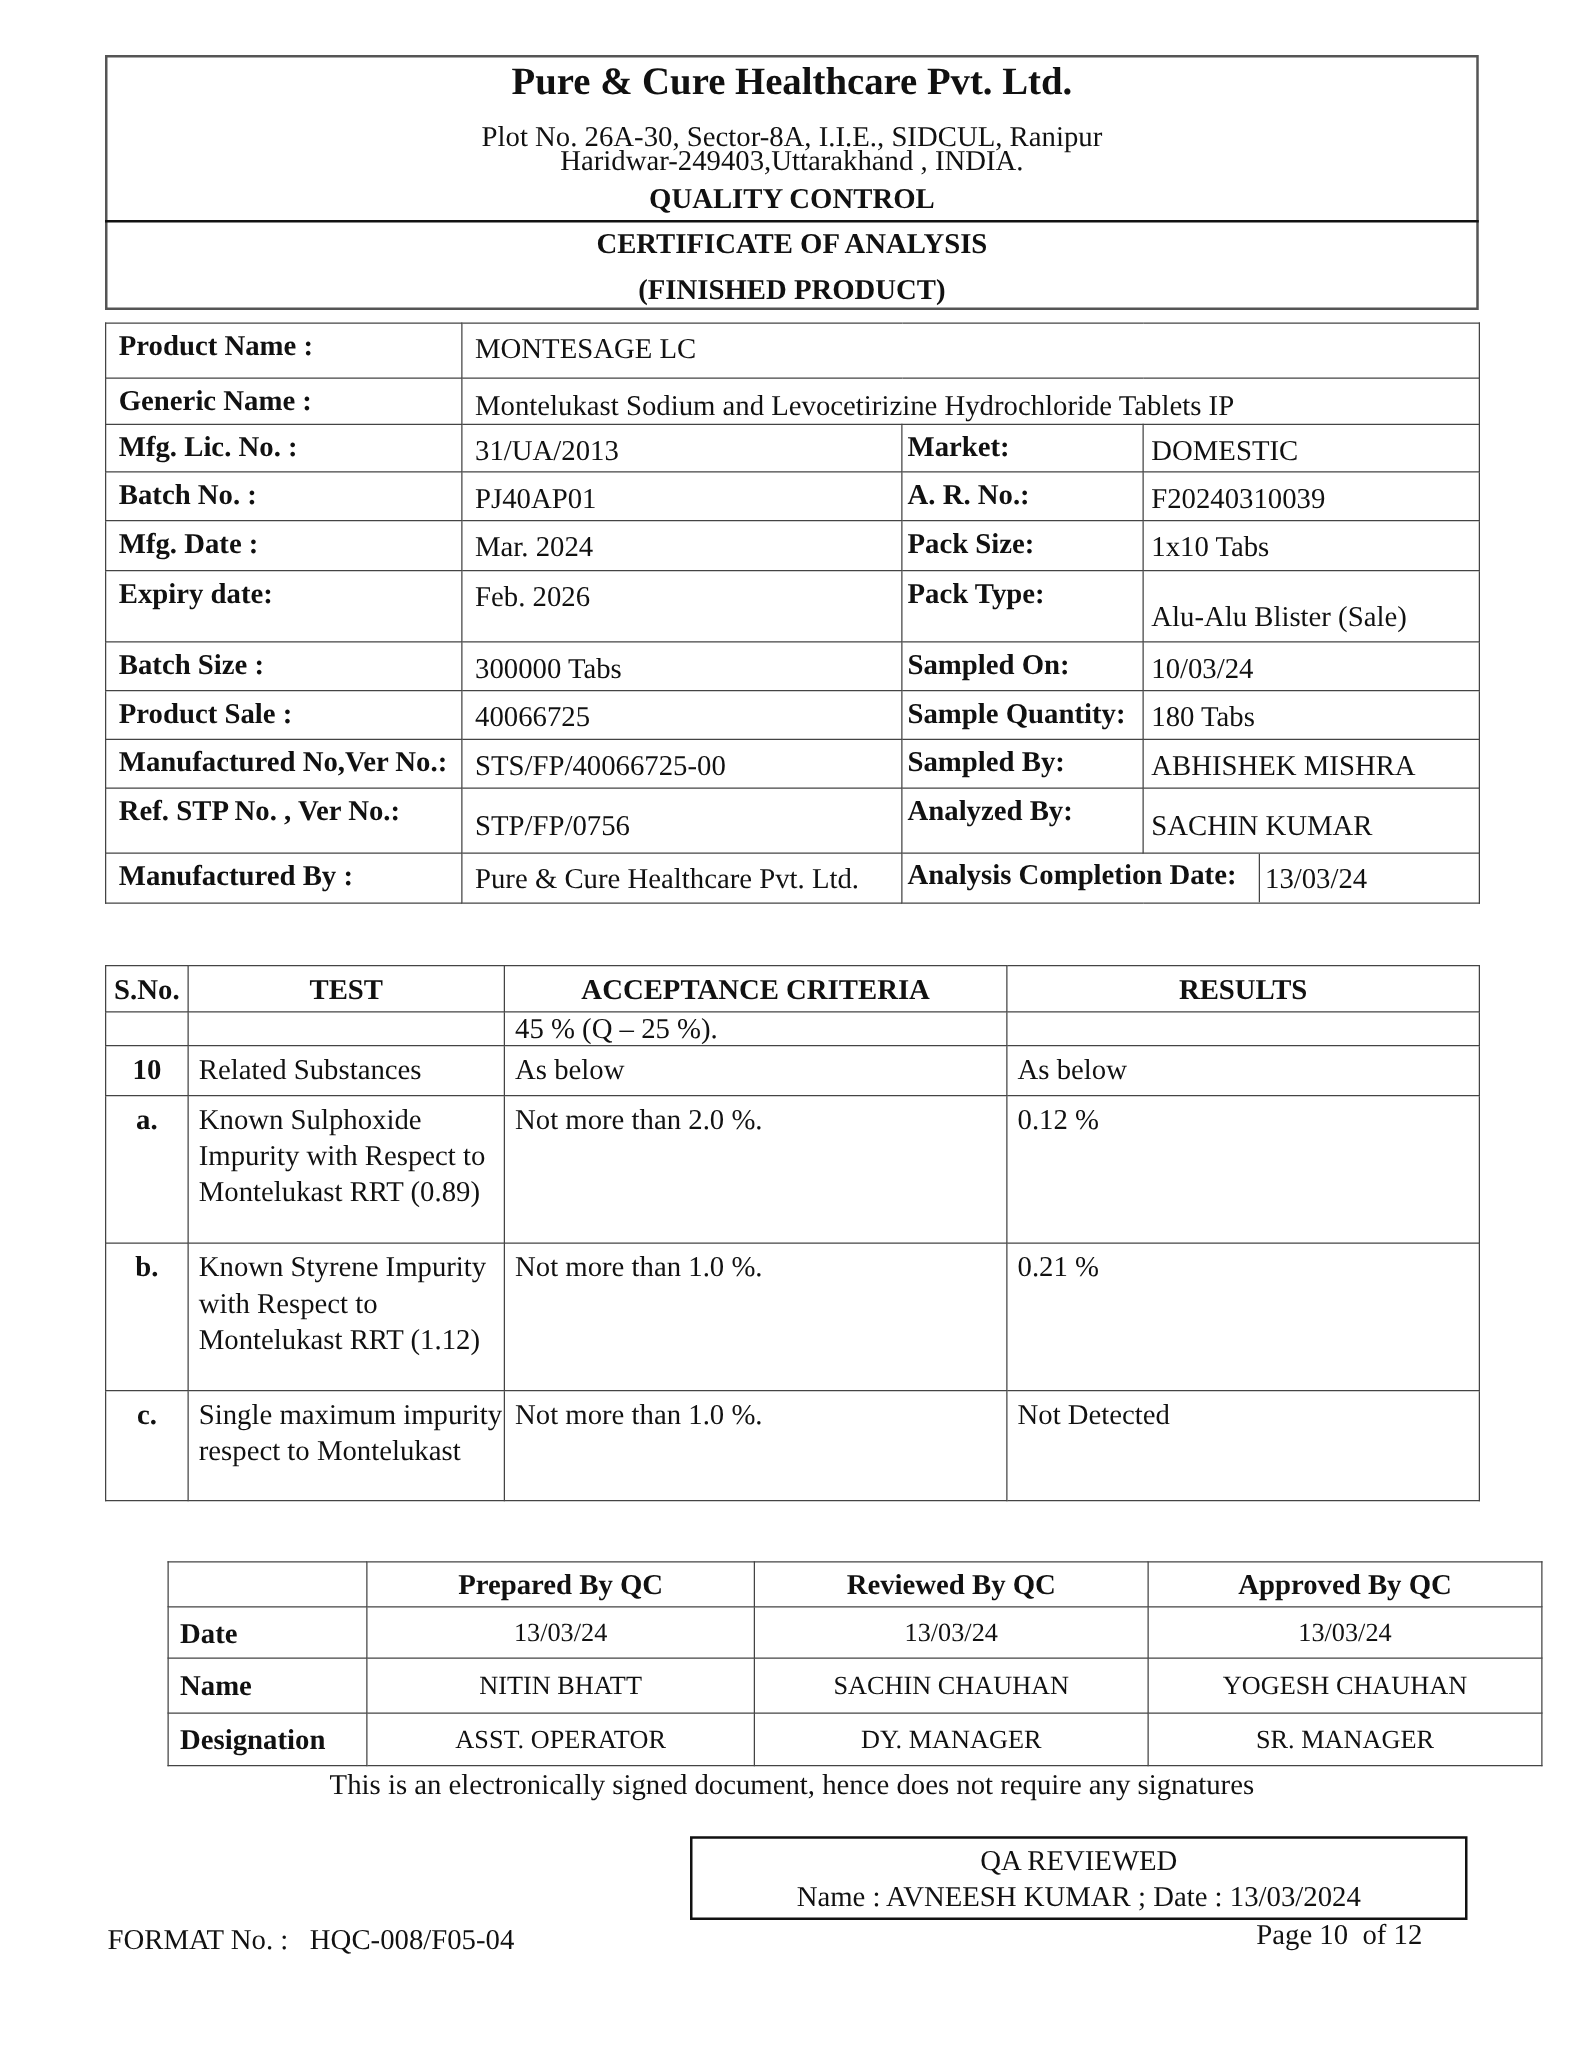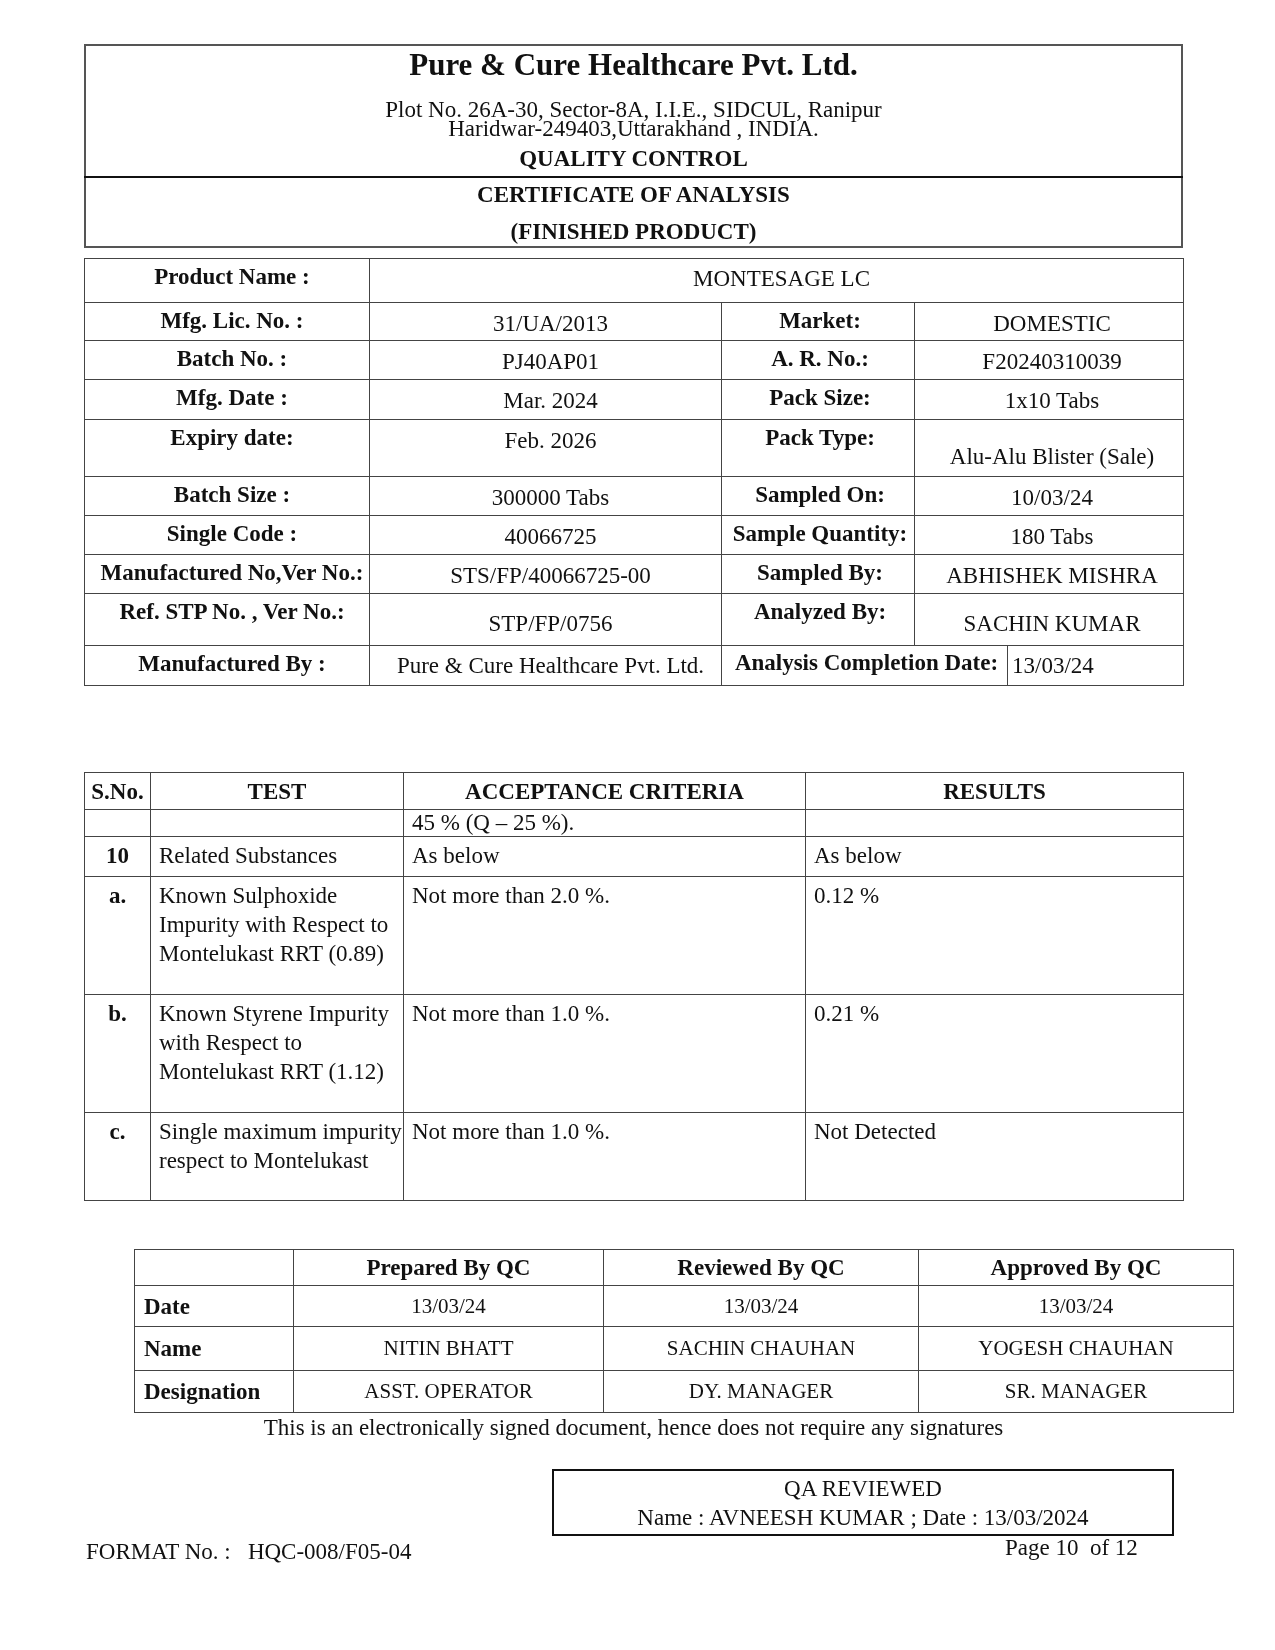--- a/index.html
+++ b/index.html
@@ -6,21 +6,21 @@
   body { width: 1275px; height: 1650px; position: relative; overflow: hidden;
          font-family: "Liberation Serif", "DejaVu Serif", serif; color: #111; }
   .abs { position: absolute; box-sizing: border-box; }
   .b { font-weight: bold; }
   .hdr-box { left: 84px; top: 44px; width: 1099px; height: 204px; border: 2px solid #555; border-top-width: 2px; }
   .hdr-div { left: 84px; top: 176px; width: 1099px; height: 2px; background: #111; }
   .hdr-text { left: 84px; width: 1099px; text-align: center; }
   table { border-collapse: collapse; position: absolute; table-layout: fixed; }
   td, th { border: 1.6px solid #444; vertical-align: top; padding: 0 0 0 10px;
            font-size: 23px; line-height: 27px; font-weight: normal; text-align: left; overflow: hidden; white-space: nowrap; }
-  .prod td { padding-top: 4px; text-align: center; }
+  .prod td { padding-top: 4px; }
   .prod td.lbl { font-weight: bold; }
   .tests th { font-weight: bold; text-align: center; vertical-align: middle; padding: 0; }
   .tests td { white-space: normal; padding-left: 8px; padding-top: 4px; line-height: 29px; }
   .tests td.sn { font-weight: bold; text-align: center; padding-left: 0; }
   .sign th { font-weight: bold; text-align: center; vertical-align: middle; padding: 0; }
   .sign td { text-align: center; vertical-align: middle; padding: 0; font-size: 21px; }
   .sign td.lbl { text-align: left; padding-left: 9px; font-weight: bold; font-size: 23px; }
   .qa-box { left: 552px; top: 1469px; width: 622px; height: 67px; border: 2.5px solid #111; text-align: center; font-size: 23px; line-height: 29px; padding-top: 3px; }
 </style>
 </head>
@@ -40,20 +40,24 @@
       <col style="width:285px">
       <col style="width:352px">
       <col style="width:193px">
       <col style="width:269px">
     </colgroup>
   <tbody>
       <tr style="height:44px">
     <td class="lbl">Product Name :</td>
     <td colspan="3" style="padding-top:6px">MONTESAGE LC</td>
   </tr>
+  <tr style="height:37px">
+    <td class="lbl">Generic Name :</td>
+    <td colspan="3" style="padding-top:8px">Montelukast Sodium and Levocetirizine Hydrochloride Tablets IP</td>
+  </tr>
   </tbody>
     <tbody id="prod-rows">
       <tr style="height: 38px;">
         <td class="lbl">Mfg. Lic. No. :</td>
         <td style="padding-top: 7px;">31/UA/2013</td>
         <td class="lbl" style="padding-left: 4px;">Market:</td>
         <td style="padding-left: 6px; padding-top: 7px;">DOMESTIC</td>
       </tr>
       <tr style="height: 39px;">
         <td class="lbl">Batch No. :</td>
@@ -73,21 +77,21 @@
         <td class="lbl" style="padding-left: 4px;">Pack Type:</td>
         <td style="padding-left: 6px; padding-top: 23px;">Alu-Alu Blister (Sale)</td>
       </tr>
       <tr style="height: 39px;">
         <td class="lbl">Batch Size :</td>
         <td style="padding-top: 7px;">300000 Tabs</td>
         <td class="lbl" style="padding-left: 4px;">Sampled On:</td>
         <td style="padding-left: 6px; padding-top: 7px;">10/03/24</td>
       </tr>
       <tr style="height: 39px;">
-        <td class="lbl">Single Code :</td>
+        <td class="lbl">Product Sale :</td>
         <td style="padding-top: 7px;">40066725</td>
         <td class="lbl" style="padding-left: 4px;">Sample Quantity:</td>
         <td style="padding-left: 6px; padding-top: 7px;">180 Tabs</td>
       </tr>
       <tr style="height: 39px;">
         <td class="lbl">Manufactured No,Ver No.:</td>
         <td style="padding-top: 7px;">STS/FP/40066725-00</td>
         <td class="lbl" style="padding-left: 4px;">Sampled By:</td>
         <td style="padding-left: 6px; padding-top: 7px;">ABHISHEK MISHRA</td>
       </tr>

